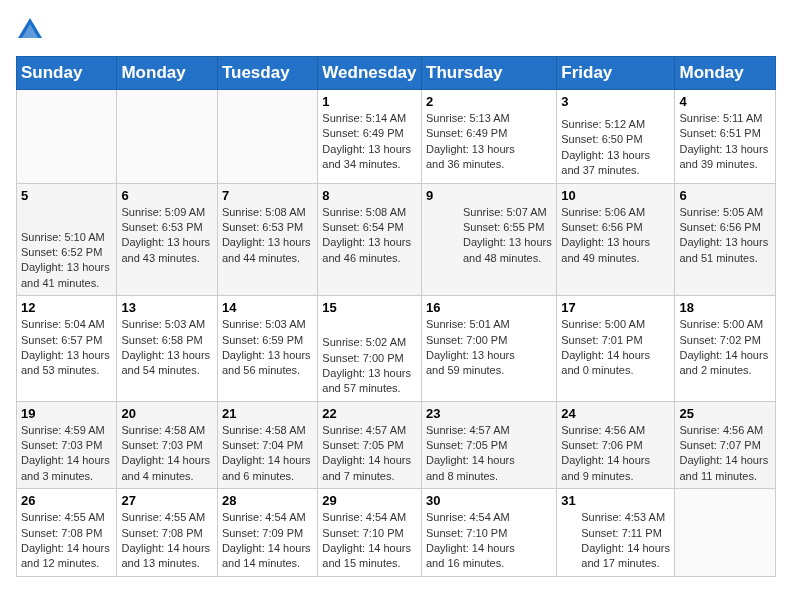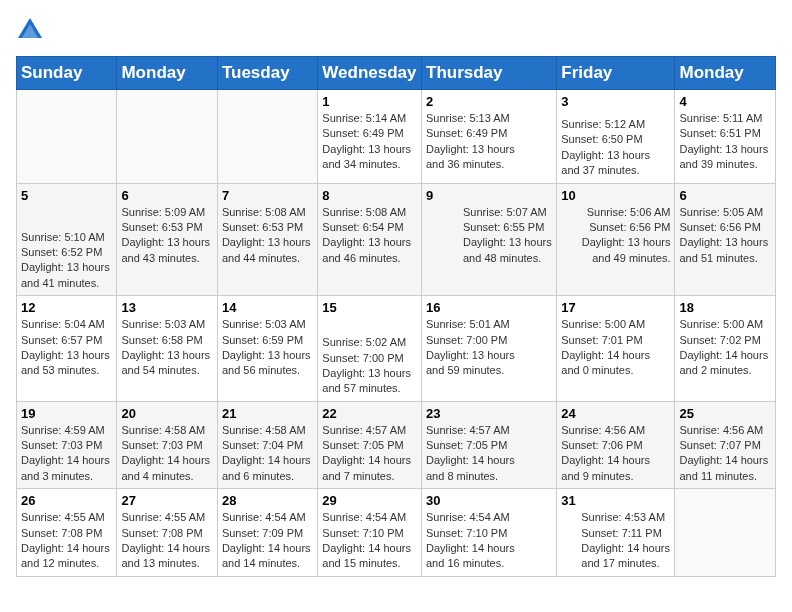--- a/index.html
+++ b/index.html
@@ -184,21 +184,21 @@
         </td>
         <td>
           <span class="day-num">9</span>
           <div class="day-info" style="white-space: pre-line; margin-left: 37px;">Sunrise: 5:07 AM
 Sunset: 6:55 PM
 Daylight: 13 hours
 and 48 minutes.</div>
         </td>
         <td>
           <span class="day-num">10</span>
-          <div class="day-info" style="white-space: pre-line; text-align: right;">Sunrise: 5:06 AM
+          <div class="day-info" style="white-space: pre-line;">Sunrise: 5:06 AM
 Sunset: 6:56 PM
 Daylight: 13 hours
 and 49 minutes.</div>
         </td>
         <td>
           <span class="day-num">6</span>
           <div class="day-info" style="white-space: pre-line;">Sunrise: 5:05 AM
 Sunset: 6:56 PM
 Daylight: 13 hours
 and 51 minutes.</div>

